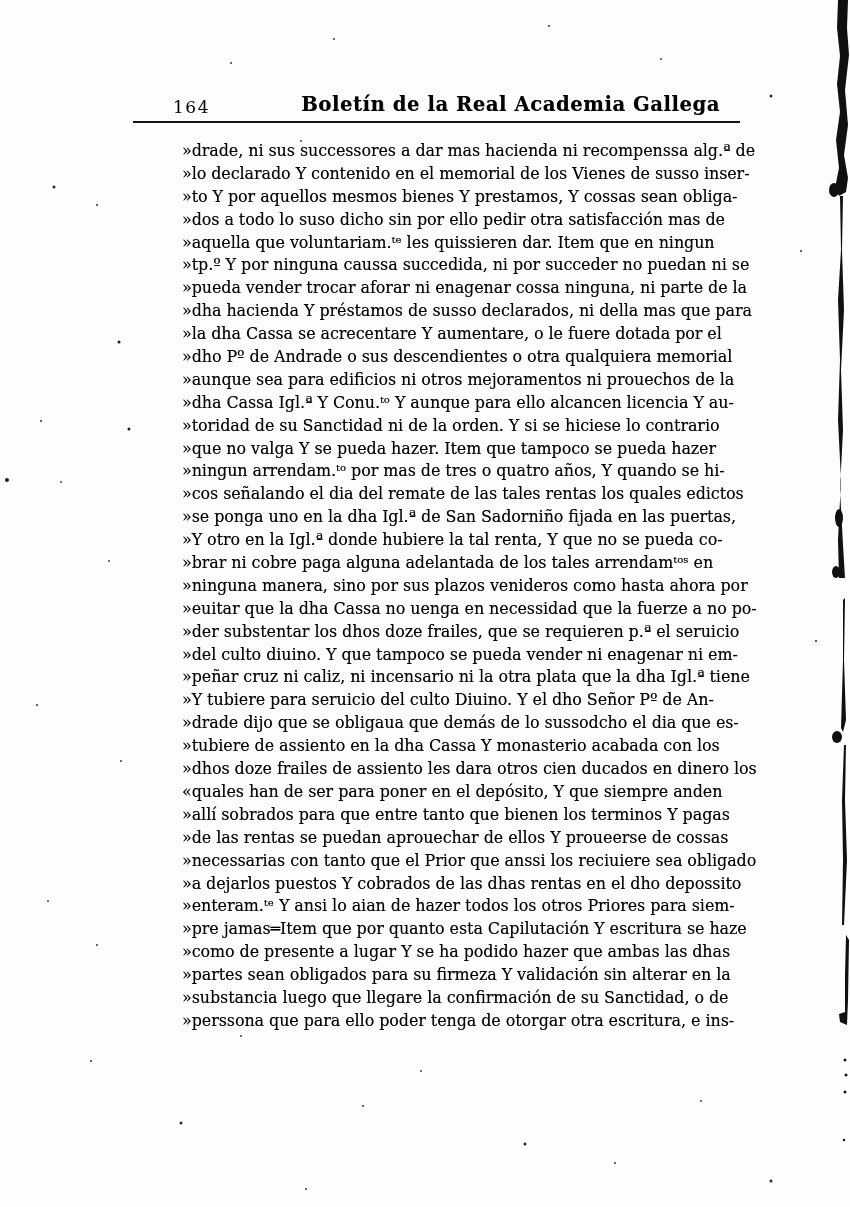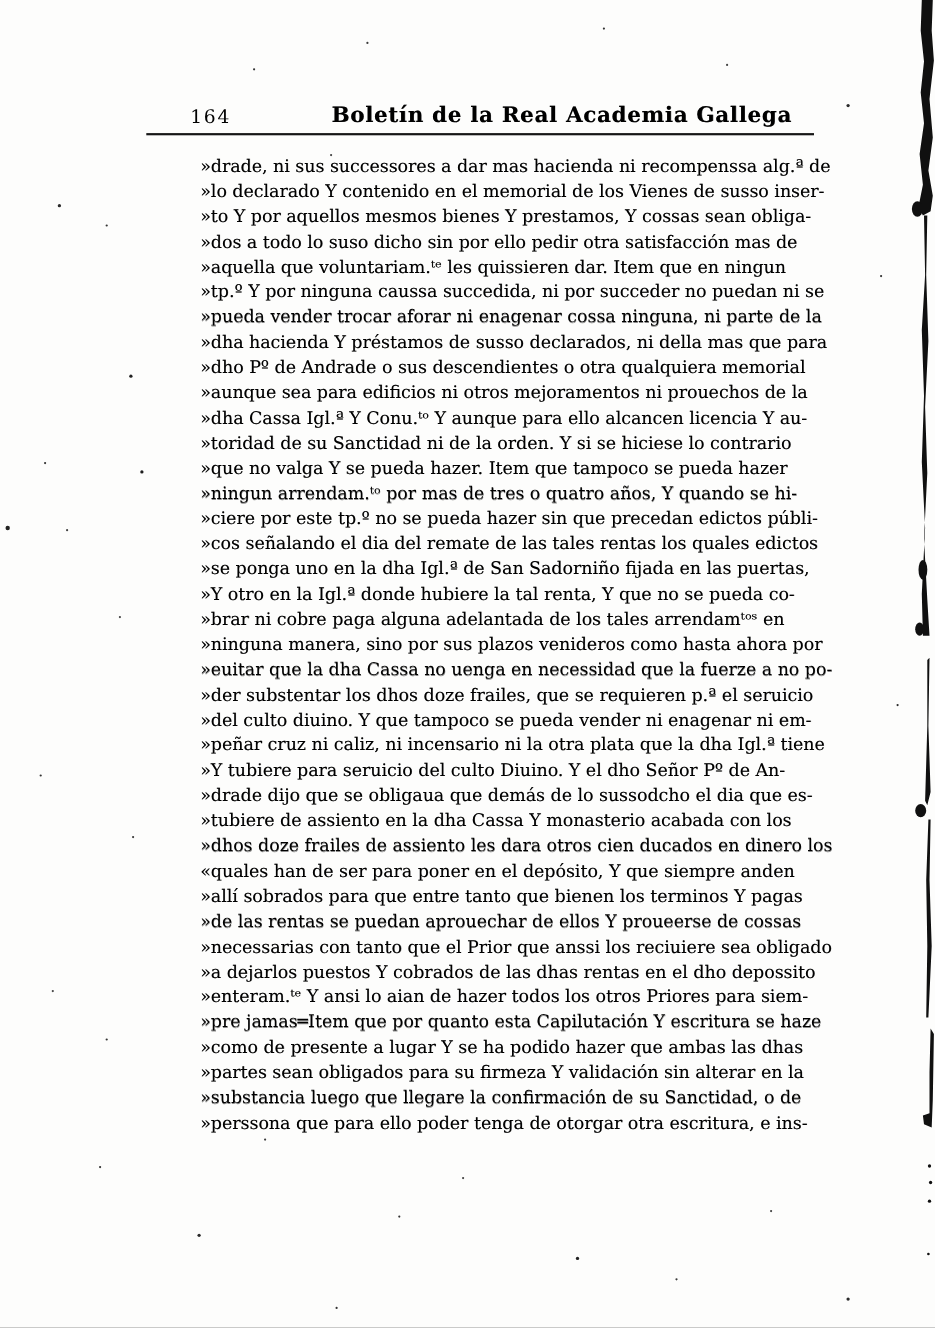--- a/index.html
+++ b/index.html
@@ -72,27 +72,27 @@
 
   <div class="body-text">
       <div class="line">»drade, ni sus successores a dar mas hacienda ni recompenssa alg.ª de</div>
       <div class="line">»lo declarado Y contenido en el memorial de los Vienes de susso inser-</div>
       <div class="line">»to Y por aquellos mesmos bienes Y prestamos, Y cossas sean obliga-</div>
       <div class="line">»dos a todo lo suso dicho sin por ello pedir otra satisfacción mas de</div>
       <div class="line">»aquella que voluntariam.ᵗᵉ les quissieren dar. Item que en ningun</div>
       <div class="line">»tp.º Y por ninguna caussa succedida, ni por succeder no puedan ni se</div>
       <div class="line">»pueda vender trocar aforar ni enagenar cossa ninguna, ni parte de la</div>
       <div class="line">»dha hacienda Y préstamos de susso declarados, ni della mas que para</div>
+      <div class="line">»la dha Cassa se acrecentare Y aumentare, o le fuere dotada por el</div>
       <div class="line">»dho Pº de Andrade o sus descendientes o otra qualquiera memorial</div>
       <div class="line">»aunque sea para edificios ni otros mejoramentos ni prouechos de la</div>
       <div class="line">»dha Cassa Igl.ª Y Conu.ᵗᵒ Y aunque para ello alcancen licencia Y au-</div>
       <div class="line">»toridad de su Sanctidad ni de la orden. Y si se hiciese lo contrario</div>
       <div class="line">»que no valga Y se pueda hazer. Item que tampoco se pueda hazer</div>
       <div class="line">»ningun arrendam.ᵗᵒ por mas de tres o quatro años, Y quando se hi-</div>
-      <div class="line">»ciere por este tp.º no se pueda hazer sin que precedan edictos públi-</div>
       <div class="line">»cos señalando el dia del remate de las tales rentas los quales edictos</div>
       <div class="line">»se ponga uno en la dha Igl.ª de San Sadorniño fijada en las puertas,</div>
       <div class="line">»Y otro en la Igl.ª donde hubiere la tal renta, Y que no se pueda co-</div>
       <div class="line">»brar ni cobre paga alguna adelantada de los tales arrendamᵗᵒˢ en</div>
       <div class="line">»ninguna manera, sino por sus plazos venideros como hasta ahora por</div>
       <div class="line">»euitar que la dha Cassa no uenga en necessidad que la fuerze a no po-</div>
       <div class="line">»der substentar los dhos doze frailes, que se requieren p.ª el seruicio</div>
       <div class="line">»del culto diuino. Y que tampoco se pueda vender ni enagenar ni em-</div>
       <div class="line">»peñar cruz ni caliz, ni incensario ni la otra plata que la dha Igl.ª tiene</div>
       <div class="line">»Y tubiere para seruicio del culto Diuino. Y el dho Señor Pº de An-</div>

